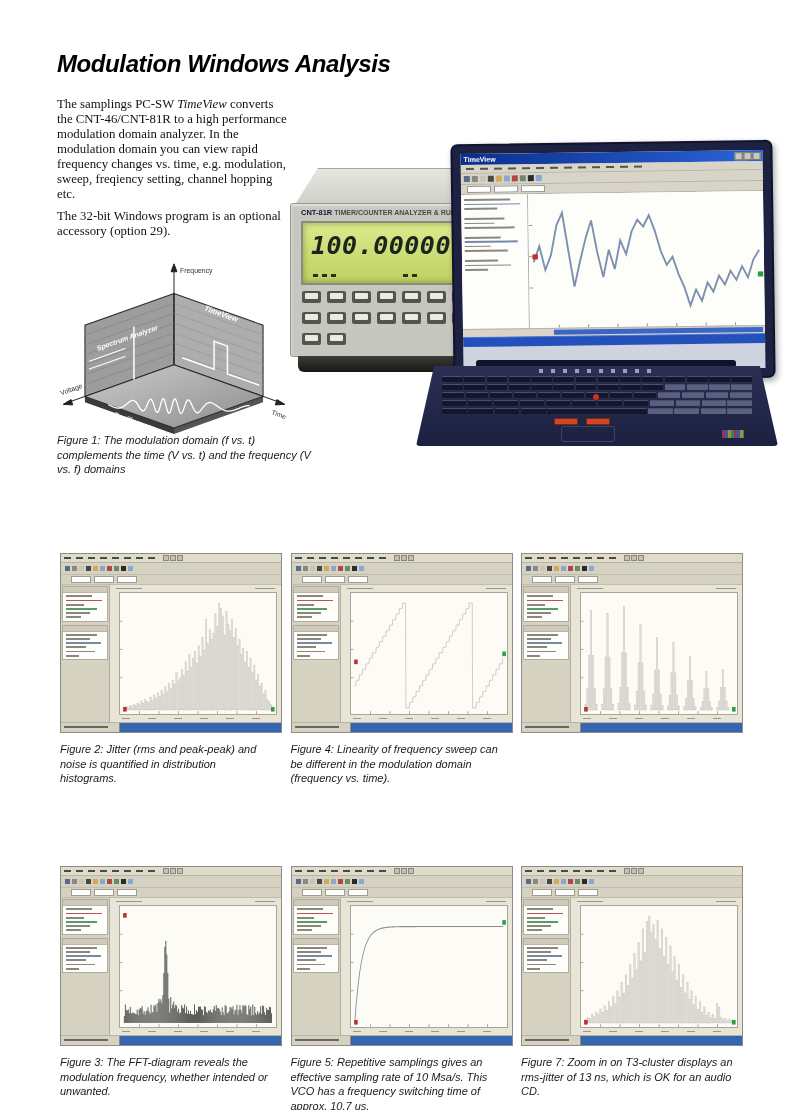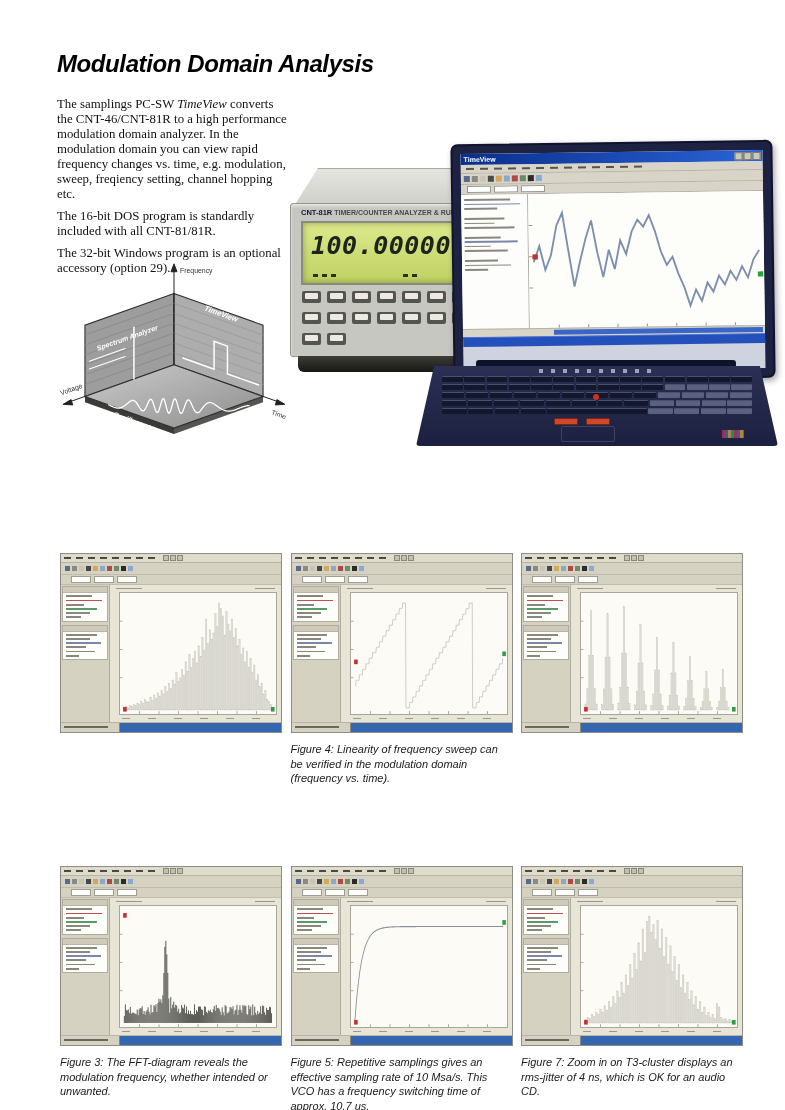--- a/index.html
+++ b/index.html
@@ -118,25 +118,24 @@
   .mw-status{height:9px;background:#d6d2c2;border-top:1px solid #b8b4a6;display:flex;}
   .mw-status-left{width:58px;position:relative;}
   .mw-status-left:before{content:"";position:absolute;left:3px;top:3px;width:44px;height:1.8px;background:#6a685e;}
   .mw-status-blue{flex:1;background:#3567b0;border-left:1px solid #8a887c;}
 </style>
 </head>
 <body>
 
 <div id="page">
 
-  <h1 id="title">Modulation Domain Analysis</h1>
+  <h1 id="title">Modulation Windows Analysis</h1>
 
   <div id="intro">
     <p><span>The samplings PC-SW </span><span class="tv-italic">TimeView</span><span> converts the CNT-46/CNT-81R to a high performance modulation domain analyzer. In the modulation domain you can view rapid frequency changes vs. time, e.g. modulation, sweep, freqiency setting, channel hopping etc.</span></p>
-    <p>The 16-bit DOS program is standardly included with all CNT-81/81R.</p>
     <p>The 32-bit Windows program is an optional accessory (option 29).</p>
   </div>
 
   <svg id="diagram" viewBox="0 0 240 190">
     <defs>
       <linearGradient id="floorG" x1="0" y1="0" x2="1" y2="1">
         <stop offset="0" stop-color="#cbcbcb"></stop>
           <stop offset="1" stop-color="#8d8d8d"></stop>
       </linearGradient>
     </defs>
@@ -183,20 +182,21 @@
     </g>
 
     <text x="126" y="25" font-family="Liberation Sans, sans-serif" font-size="7" fill="#333">Frequency</text>
     <text transform="translate(6,149) rotate(-19.5)" font-family="Liberation Sans, sans-serif" font-size="7" fill="#333">Voltage</text>
     <text transform="translate(218,168) rotate(19.5)" font-family="Liberation Sans, sans-serif" font-size="7" fill="#333">Time</text>
     <text transform="translate(43,104) rotate(-19.5)" font-family="Liberation Sans, sans-serif" font-size="7.2" font-weight="bold" font-style="italic" fill="#ffffff">Spectrum Analyzer</text>
     <text transform="translate(150,63) rotate(19.5)" font-family="Liberation Sans, sans-serif" font-size="7.8" font-weight="bold" font-style="italic" fill="#ffffff">TimeView</text>
     <text transform="translate(58,170) rotate(19.5)" font-family="Liberation Sans, sans-serif" font-size="7.2" font-weight="bold" font-style="italic" fill="#ffffff">Oscilloscope</text>
   </svg>
 
+  <div id="fig1-caption" class="caption">Figure 1: The modulation domain (f vs. t) complements the time (V vs. t) and the frequency (V vs. f) domains</div>
 
   <div id="photo">
     <div class="instrument">
       <div class="inst-top"></div>
       <div class="inst-front">
         <div class="inst-brand"><b>CNT-81R</b><span> TIMER/COUNTER ANALYZER &amp; RUBIDIUM FREQUENCY STA</span></div>
         <div class="inst-lcd">
           <span class="lcd-digits">100.0000000</span>
           <span class="lcd-exp">6</span>
           <span class="lcd-ann"></span>
@@ -545,20 +545,21 @@
                 </svg>
           </div>
           <div class="mw-xaxis"></div>
         </div>
       </div>
       <div class="mw-status">
         <span class="mw-status-left"></span>
         <span class="mw-status-blue"></span>
       </div>
     </div>
+    <div class="fig-caption caption">Figure 2: Jitter (rms and peak-peak) and noise is quantified in distribution histograms.</div>
   </div>
 
   <div class="fig-slot">
     <div class="mini-window">
       <div class="mw-menubar">
         <span class="mw-menu-dashes"></span>
         <span class="mw-winbtns">
               <i></i>
               <i></i>
               <i></i>
@@ -622,21 +623,21 @@
                 </svg>
           </div>
           <div class="mw-xaxis"></div>
         </div>
       </div>
       <div class="mw-status">
         <span class="mw-status-left"></span>
         <span class="mw-status-blue"></span>
       </div>
     </div>
-    <div class="fig-caption caption">Figure 4: Linearity of frequency sweep can be verified in the modulation domain (frequency vs. time).</div>
+    <div class="fig-caption caption">Figure 4: Linearity of frequency sweep can be different in the modulation domain (frequency vs. time).</div>
   </div>
 
   <div class="fig-slot">
     <div class="mini-window">
       <div class="mw-menubar">
         <span class="mw-menu-dashes"></span>
         <span class="mw-winbtns">
               <i></i>
               <i></i>
               <i></i>
@@ -1213,17 +1214,17 @@
                 </svg>
           </div>
           <div class="mw-xaxis"></div>
         </div>
       </div>
       <div class="mw-status">
         <span class="mw-status-left"></span>
         <span class="mw-status-blue"></span>
       </div>
     </div>
-    <div class="fig-caption caption">Figure 7: Zoom in on T3-cluster displays an rms-jitter of 4 ns, which is OK for an audio CD.</div>
+    <div class="fig-caption caption">Figure 7: Zoom in on T3-cluster displays an rms-jitter of 13 ns, which is OK for an audio CD.</div>
   </div>
 </div>
 
 </div>
 
 </body></html>

